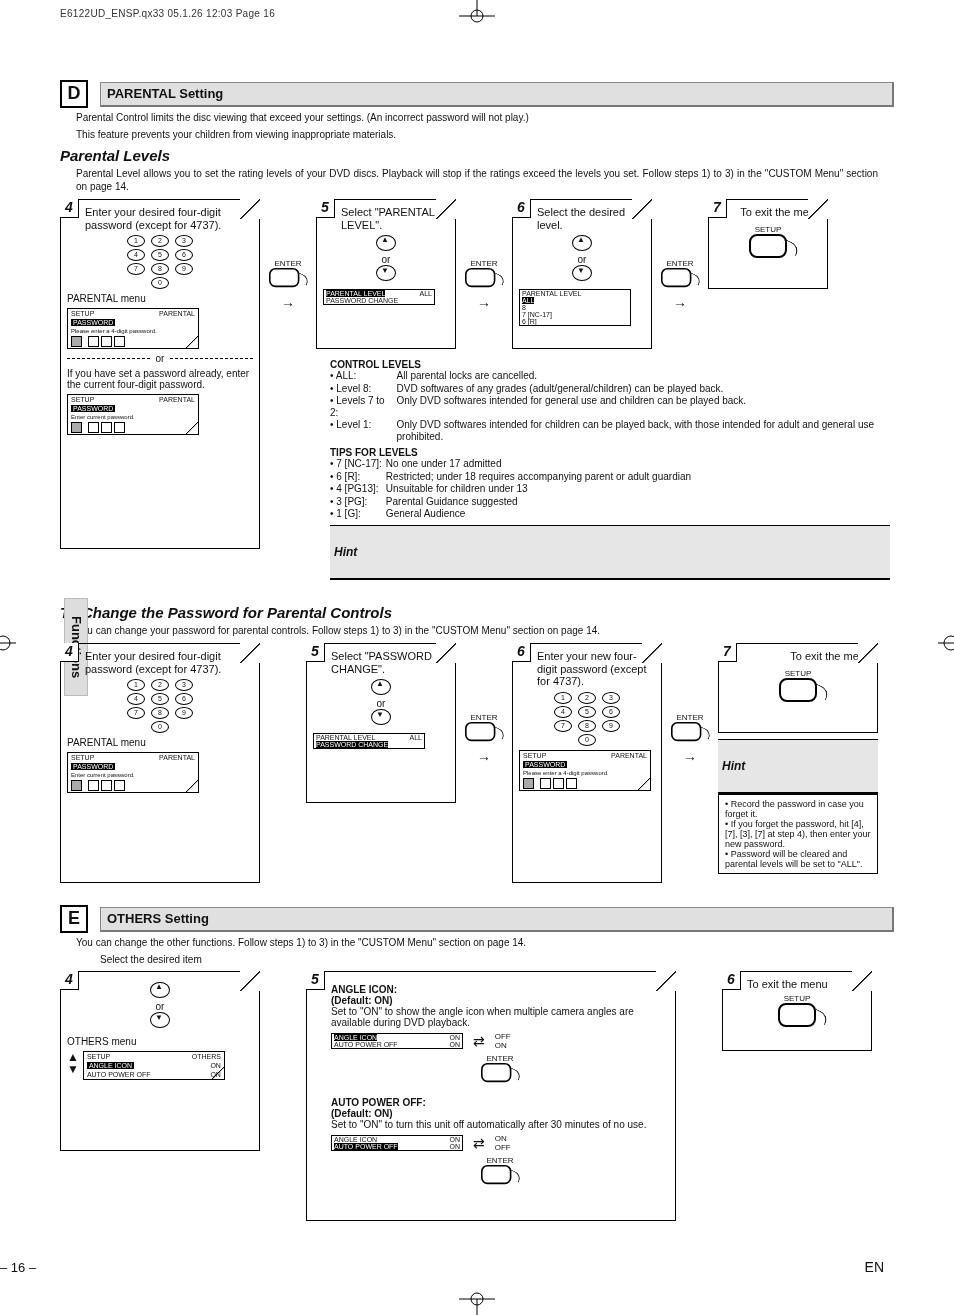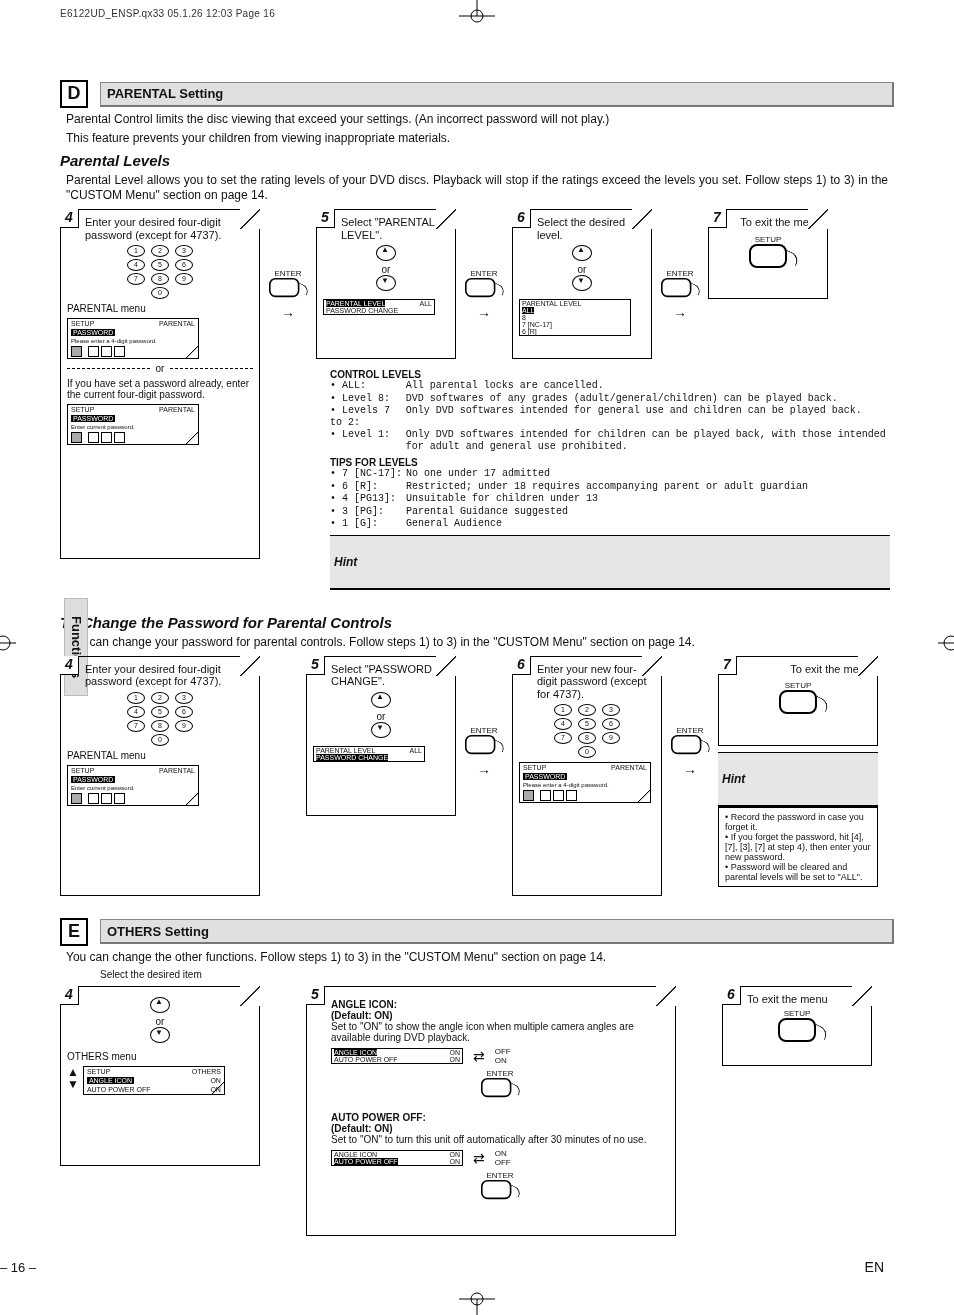--- a/index.html
+++ b/index.html
@@ -8,21 +8,21 @@
   .crop-top { position:absolute; top:-2px; left:50%; transform:translateX(-50%);}
   .crop-bottom { position:absolute; bottom:-2px; left:50%; transform:translateX(-50%);}
   .crop-left { position:absolute; left:-10px; top:630px;}
   .crop-right { position:absolute; right:-10px; top:630px;}
 
   
   .sec-letter { display:inline-block; border:2px solid #000; font-weight:bold; font-size:18px; width:24px; height:24px; line-height:22px; text-align:center; vertical-align:middle; margin-right:8px;}
   .sec-bar { background:#e0e0e0; border:1px solid #888; border-right:2px solid #777; border-bottom:2px solid #777; height:22px; display:flex; align-items:center; padding-left:6px; font-weight:bold; font-size:13px; flex:1; margin-left:4px;}
   .sec-row { display:flex; align-items:center; margin-top:22px;}
 
-  .para { font-size:12px; line-height:1.25; margin:4px 6px;}
+  .para { font-size:10px; line-height:1.25; margin:4px 16px;}
   .h-italic { font-style:italic; font-weight:bold; font-size:15px; margin:6px 0 2px 0;}
   .justify { text-align:justify;}
 
   .side-tab { position:absolute; left:64px; top:598px; background:#ddd; width:22px; height:96px; border:1px solid #bbb; display:flex; align-items:center; justify-content:center;}
   .side-tab span { writing-mode:vertical-rl; font-weight:bold; font-size:13px;}
 
   
   .steps { display:flex; gap:8px; margin-top:6px;}
   .step { border:1px solid #000; position:relative; box-sizing:border-box; padding:6px 6px 6px 6px;}
   .step .num { position:absolute; left:-1px; top:-1px; background:#fff; border-right:1px solid #000; border-bottom:1px solid #000; width:18px; height:18px; font-style:italic; font-weight:bold; font-size:14px; text-align:center; line-height:17px;}
@@ -51,21 +51,21 @@
 
   .arrow-dot { width:18px; height:14px; border:1px solid #000; border-radius:50%; display:inline-block; position:relative;}
   .arrow-dot.up::after{content:"▲"; position:absolute; left:4px; top:-1px; font-size:8px;}
   .arrow-dot.dn::after{content:"▼"; position:absolute; left:4px; top:0px; font-size:8px;}
 
   .mini-opt { border:1px solid #000; font-size:7px; width:110px; }
   .mini-opt div { padding:0 2px; display:flex; justify-content:space-between;}
   .mini-opt .hl { background:#000; color:#fff;}
 
   table.ctrl { font-size:10px; border-collapse:collapse; margin-left:0; }
-  table.ctrl td { vertical-align:top; padding:0 4px 1px 0; line-height:1.15;font-family:Liberation Mono, monospace;}
+  table.ctrl td { vertical-align:top; padding:0 4px 1px 0; line-height:1.15;}
 
   .hint-head { font-style:italic; font-weight:bold; background:#e6e6e6; border-top:1px solid #000; border-bottom:2px solid #000; padding:19px 4px; font-size:12px;}
   .hint-box { border:1px solid #000; font-size:9.5px; padding:4px 6px;}
 
   .footer { position:absolute; bottom:40px; left:0; right:0; font-size:13px;}
   .footer .en { position:absolute; right:70px; bottom:0; font-size:14px;}
 
   .small { font-size:10px;}
   .bold { font-weight:bold;}
   .mt4 { margin-top:4px;} .mt6{margin-top:6px;} .mt8{margin-top:8px;}

